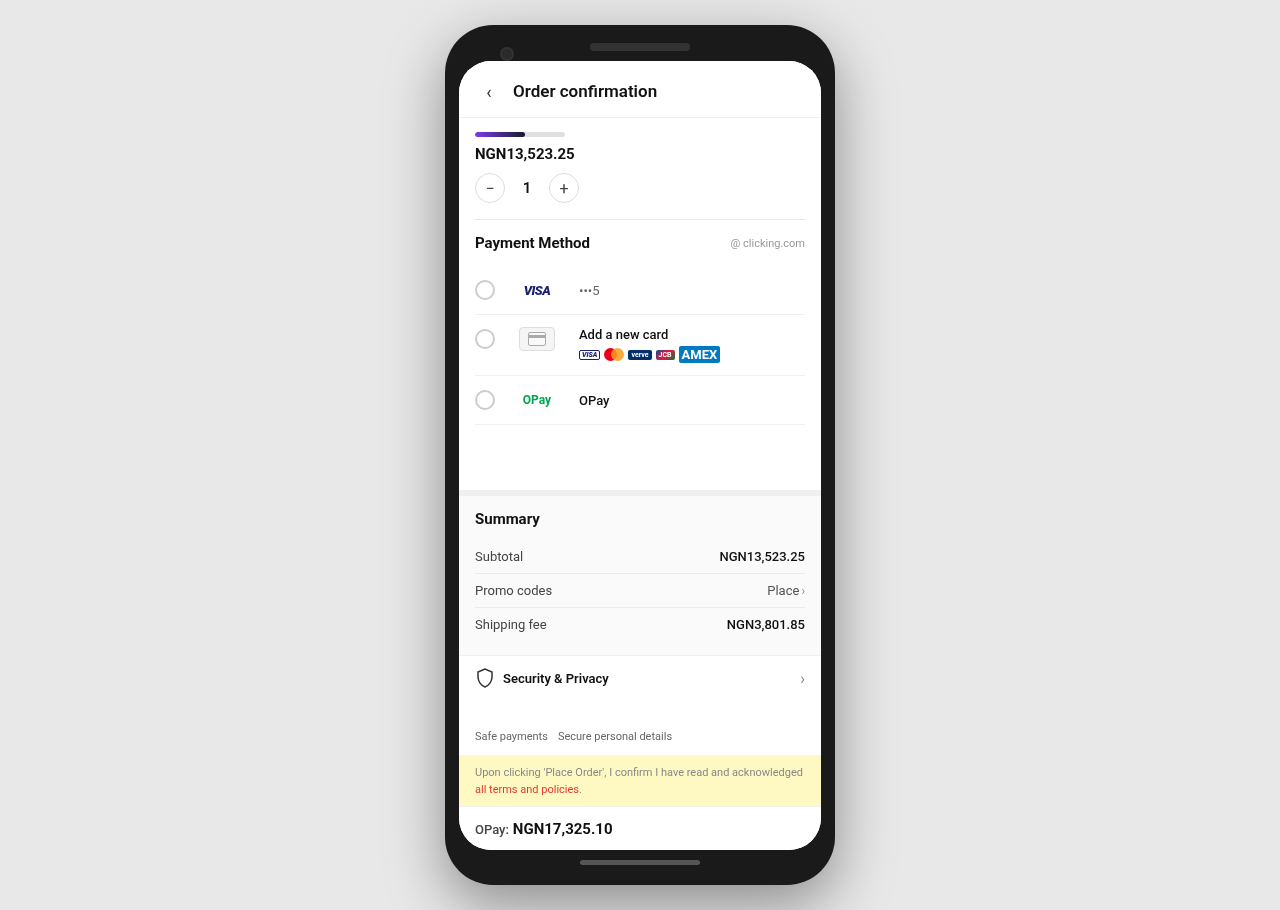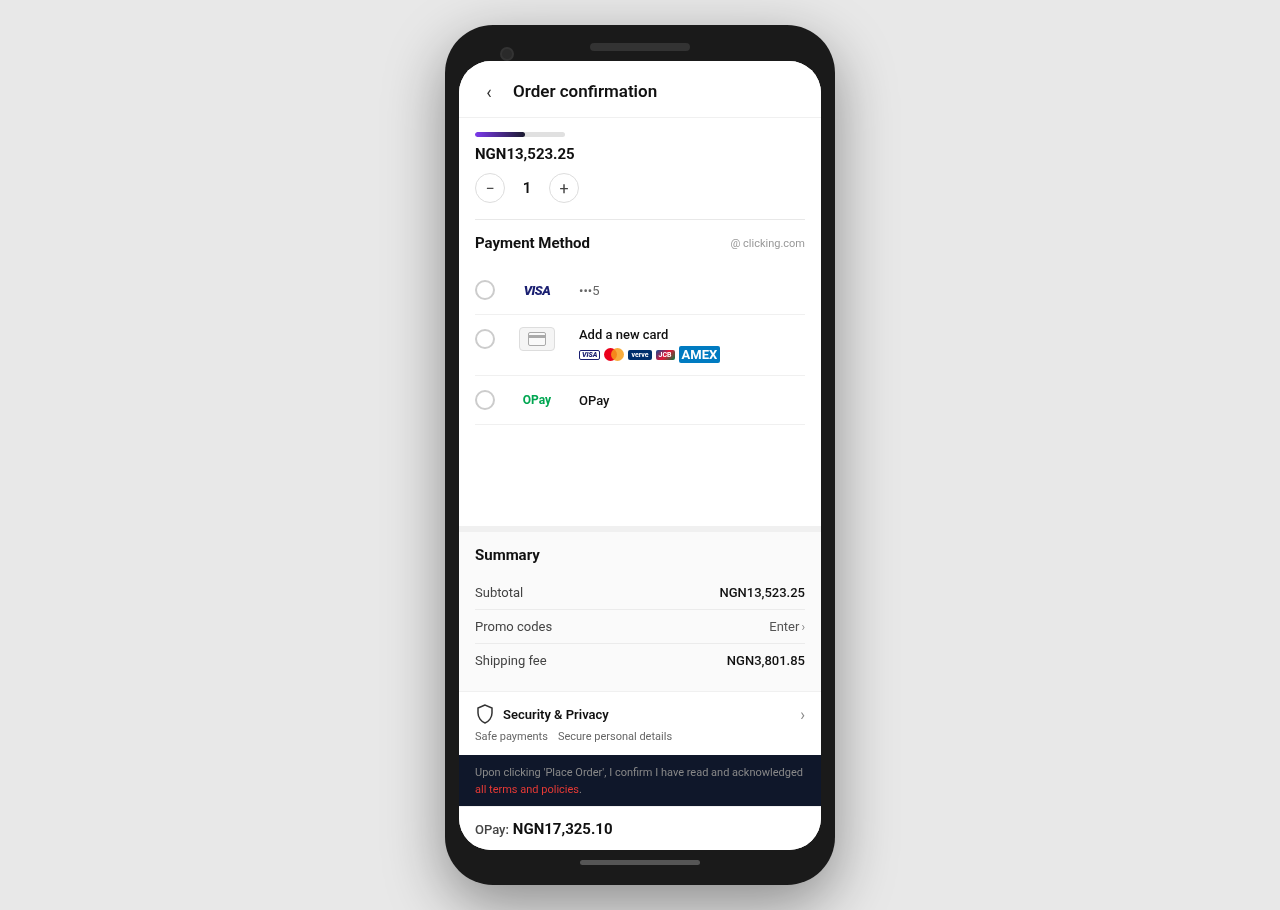--- a/index.html
+++ b/index.html
@@ -411,26 +411,27 @@
 
     .security-tags {
       display: flex;
       gap: 10px;
       margin-top: 2px;
     }
 
     .security-tag {
       font-size: 11px;
       color: #666;
+      margin-top: 36px;
     }
 
     
     .consent-section {
       padding: 10px 16px 8px;
-      background: #0f172a;
+      background: #fef9c3;
     }
 
     .consent-text {
       font-size: 11px;
       color: #888;
       line-height: 1.5;
     }
 
     .consent-link {
       color: #e53935;
@@ -552,21 +553,21 @@
         <div class="summary-title">Summary</div>
 
         <div class="summary-row">
           <span class="summary-label">Subtotal</span>
           <span class="summary-value">NGN13,523.25</span>
         </div>
 
         <div class="summary-row" style="cursor:pointer;">
           <span class="summary-label">Promo codes</span>
           <div class="promo-enter">
-            <span>Enter</span>
+            <span>Place</span>
             <span class="chevron-right">›</span>
           </div>
         </div>
 
         <div class="summary-row">
           <span class="summary-label">Shipping fee</span>
           <span class="summary-value">NGN3,801.85</span>
         </div>
       </div>
 

